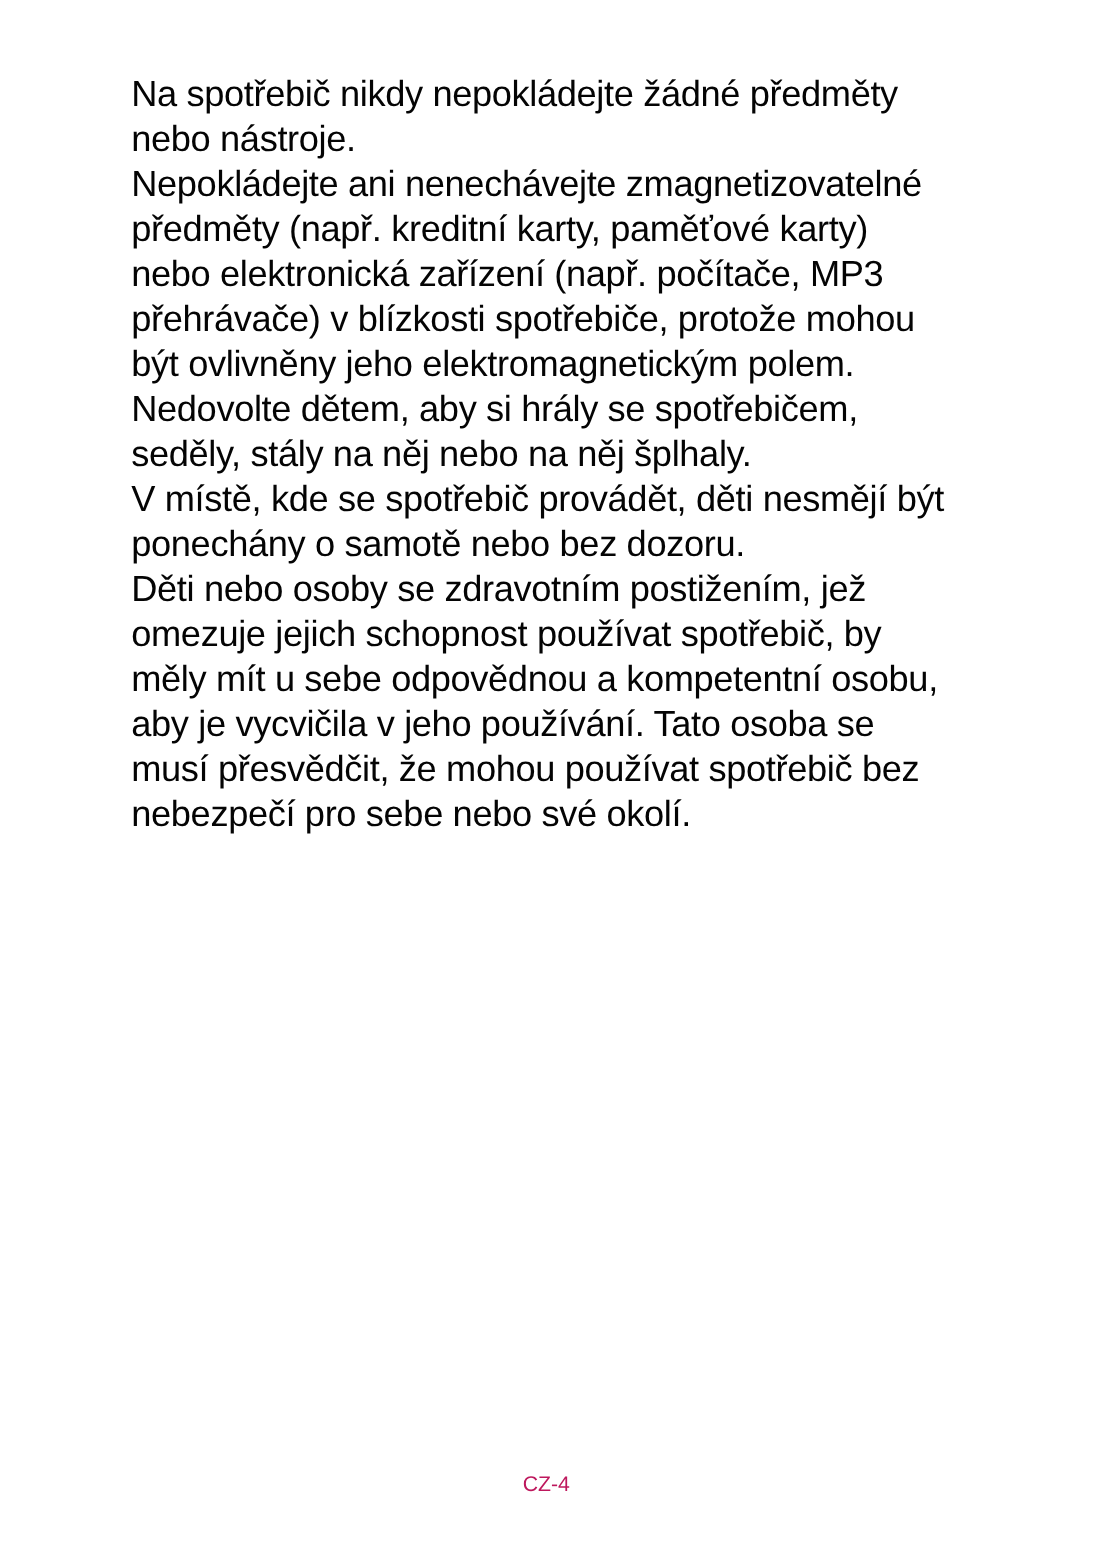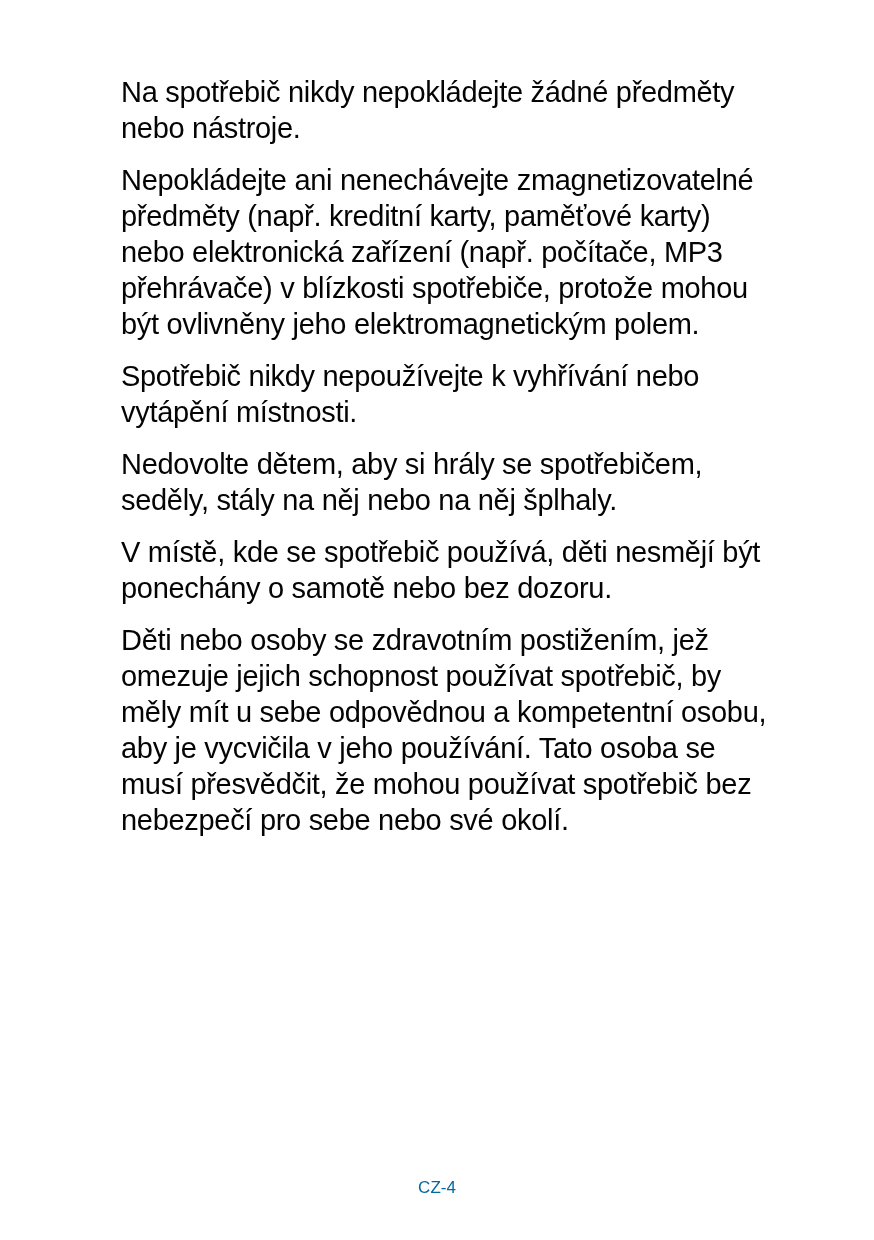--- a/index.html
+++ b/index.html
@@ -17,21 +17,21 @@
     color: #040404;
   }
   .bullet-list {
     list-style: none;
     margin: 0;
     padding: 58px 30px 0 65px;
   }
   .bullet-item {
     display: flex;
     align-items: flex-start;
-    margin: 16px;
+    margin: 0;
     padding: 0;
   }
   .bullet-marker {
     flex: 0 0 40px;
     padding-top: 14px;
   }
   .bullet-marker .dot {
     width: 9px;
     height: 9px;
     border-radius: 50%;
@@ -46,21 +46,21 @@
     white-space: pre-line;
   }
   .page-footer {
     position: absolute;
     left: 0;
     right: 0;
     top: 1178px;
     text-align: center;
     font-size: 17px;
     line-height: 20px;
-    color: #0369a1;
+    color: #be185d;
   }
 </style>
 </head>
 <body>
 
 <div class="page">
   <ul class="bullet-list">
     <li class="bullet-item">
       <span class="bullet-marker"><span class="dot"></span></span>
       <span class="bullet-text">Na spotřebič nikdy nepokládejte žádné předměty
@@ -69,31 +69,26 @@
     <li class="bullet-item">
       <span class="bullet-marker"><span class="dot"></span></span>
       <span class="bullet-text">Nepokládejte ani nenechávejte zmagnetizovatelné
 předměty (např. kreditní karty, paměťové karty)
 nebo elektronická zařízení (např. počítače, MP3
 přehrávače) v blízkosti spotřebiče, protože mohou
 být ovlivněny jeho elektromagnetickým polem.</span>
     </li>
     <li class="bullet-item">
       <span class="bullet-marker"><span class="dot"></span></span>
-      <span class="bullet-text">Spotřebič nikdy nepoužívejte k vyhřívání nebo
-vytápění místnosti.</span>
-    </li>
-    <li class="bullet-item">
-      <span class="bullet-marker"><span class="dot"></span></span>
       <span class="bullet-text">Nedovolte dětem, aby si hrály se spotřebičem,
 seděly, stály na něj nebo na něj šplhaly.</span>
     </li>
     <li class="bullet-item">
       <span class="bullet-marker"><span class="dot"></span></span>
-      <span class="bullet-text">V místě, kde se spotřebič používá, děti nesmějí být
+      <span class="bullet-text">V místě, kde se spotřebič provádět, děti nesmějí být
 ponechány o samotě nebo bez dozoru.</span>
     </li>
     <li class="bullet-item">
       <span class="bullet-marker"><span class="dot"></span></span>
       <span class="bullet-text">Děti nebo osoby se zdravotním postižením, jež
 omezuje jejich schopnost používat spotřebič, by
 měly mít u sebe odpovědnou a kompetentní osobu,
 aby je vycvičila v jeho používání. Tato osoba se
 musí přesvědčit, že mohou používat spotřebič bez
 nebezpečí pro sebe nebo své okolí.</span>

